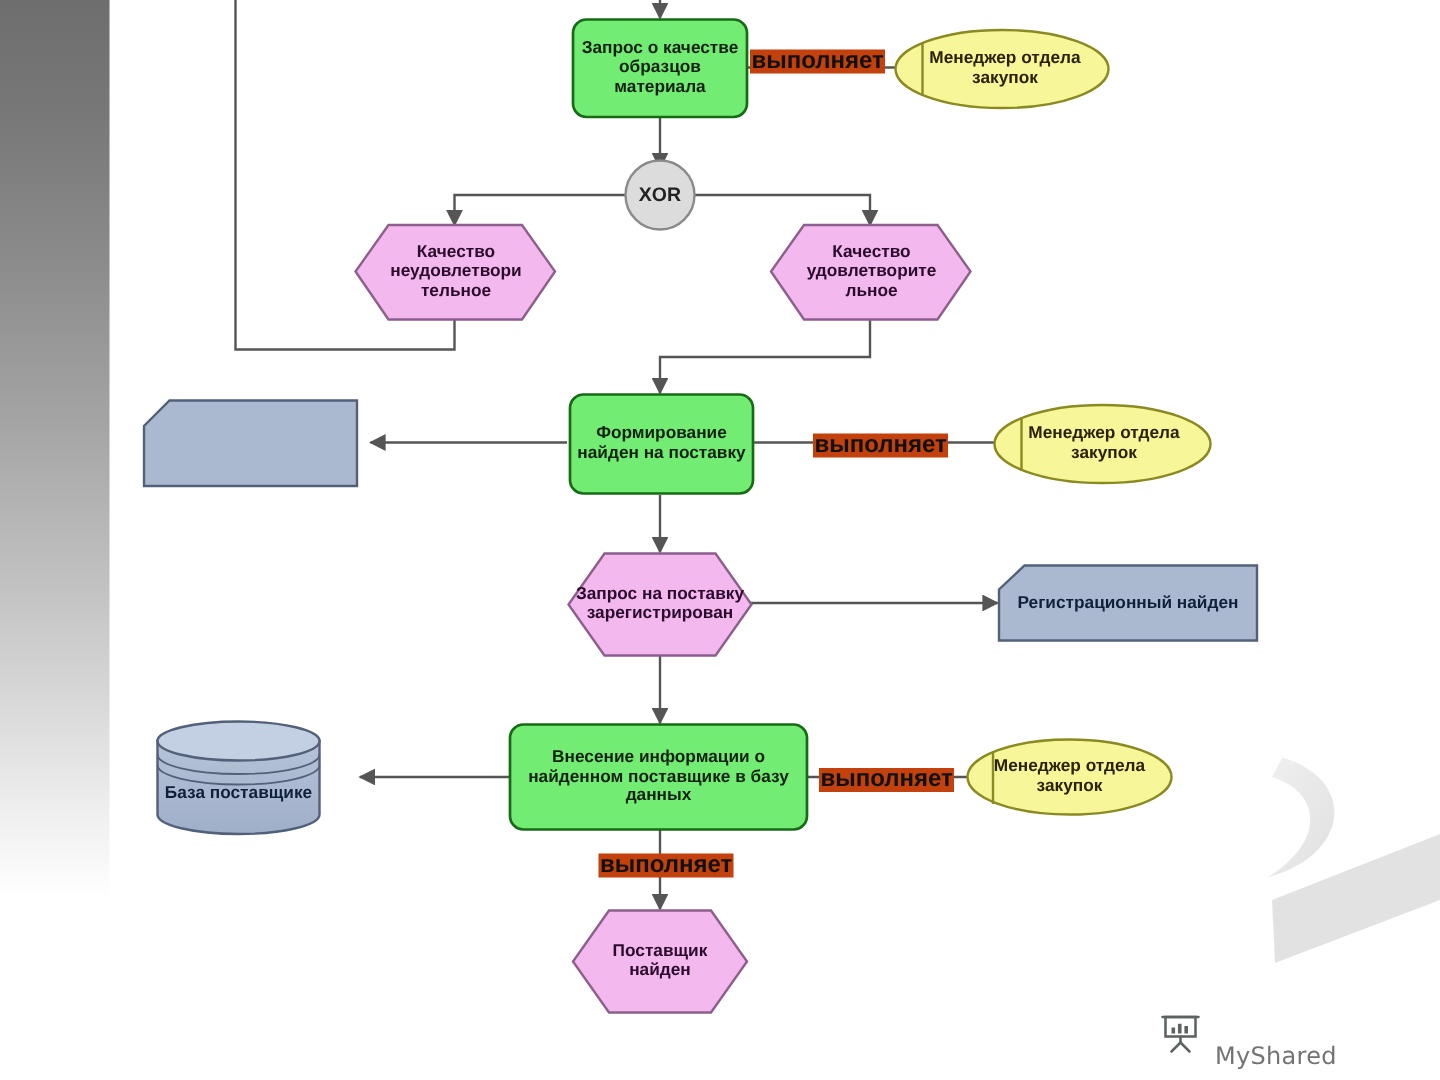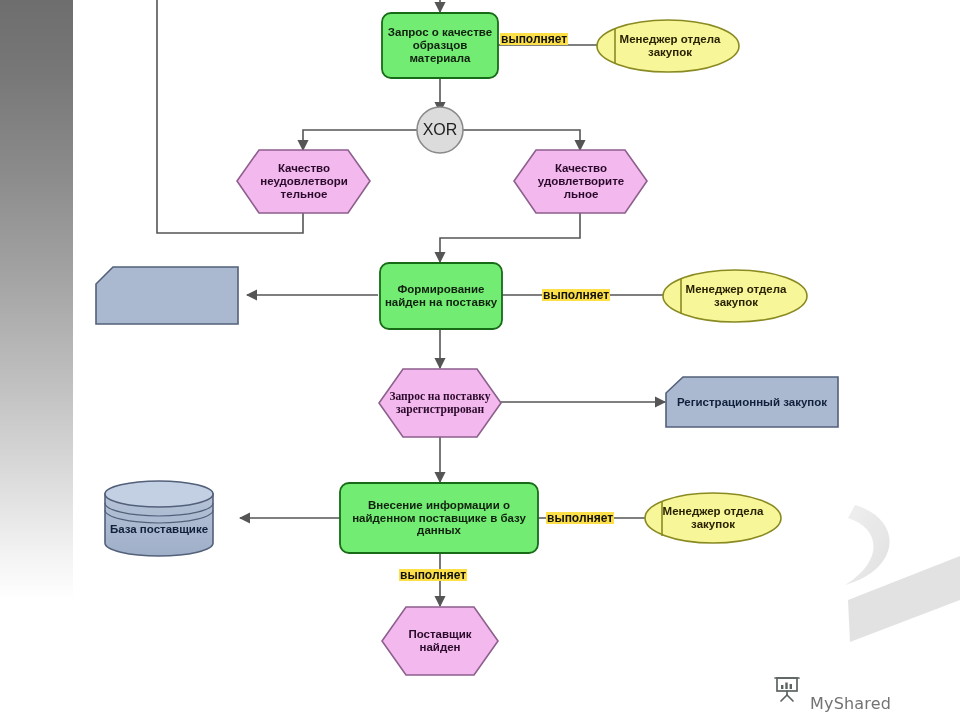--- a/index.html
+++ b/index.html
@@ -43,27 +43,27 @@
     font-weight: bold;
     color: #1a1a2e;
     line-height: 1.12;
     pointer-events: none;
     box-sizing: border-box;
   }
   .fn-label   { font-size: 11.5px; color: #10210f; }
   .ev-label   { font-size: 11.5px; color: #2a0a2a; }
   .role-label { font-size: 11.5px; color: #2a2200; }
   .doc-label  { font-size: 11.5px; color: #10203a; }
-  .xor-label  { font-size: 16px; color: #222; font-weight: normal; }
+  .xor-label  { font-size: 13px; color: #222; font-weight: bold; }
   .edge-label {
     position: absolute;
-    font-size: 12px;
+    font-size: 16px;
     font-weight: bold;
     color: #111;
-    background: #fde047;
+    background: #c2410c;
     padding: 0 1px;
     white-space: nowrap;
     line-height: 1;
   }
   
   #watermark {
     position: absolute;
     left: 772px; top: 662px;
     display: flex;
     align-items: center;
@@ -188,23 +188,23 @@
 
   <div class="node-label ev-label" style="left:245px;top:150px;width:118px;height:63px;text-align:center;">Качество неудовлетвори тельное</div>
 
   <div class="node-label ev-label" style="left:522px;top:150px;width:118px;height:63px;">Качество удовлетворите льное</div>
 
 
   <div class="node-label fn-label" style="left:380px;top:263px;width:122px;height:66px;">Формирование найден на поставку</div>
 
   <div class="node-label role-label" style="left:678px;top:270px;width:116px;height:52px;">Менеджер отдела закупок</div>
 
-  <div class="node-label ev-label" style="left:383px;top:371px;width:114px;height:64px;font-family:Liberation Serif, serif;">Запрос на поставку зарегистрирован</div>
-
-  <div class="node-label doc-label" style="left:672px;top:379px;width:160px;height:46px;">Регистрационный закупок</div>
+  <div class="node-label ev-label" style="left:383px;top:371px;width:114px;height:64px;">Запрос на поставку зарегистрирован</div>
+
+  <div class="node-label doc-label" style="left:672px;top:379px;width:160px;height:46px;">Регистрационный найден</div>
 
   <div class="node-label doc-label" style="left:108px;top:508px;width:102px;height:42px;">База поставщике</div>
 
   <div class="node-label fn-label" style="left:343px;top:483px;width:192px;height:70px;">Внесение информации о найденном поставщике в базу данных</div>
 
   <div class="node-label role-label" style="left:658px;top:493px;width:110px;height:50px;">Менеджер отдела закупок</div>
 
   <div class="node-label ev-label" style="left:388px;top:609px;width:104px;height:64px;">Поставщик найден</div>
 
   <div class="edge-label" style="left:500px;top:33px;">выполняет</div>

